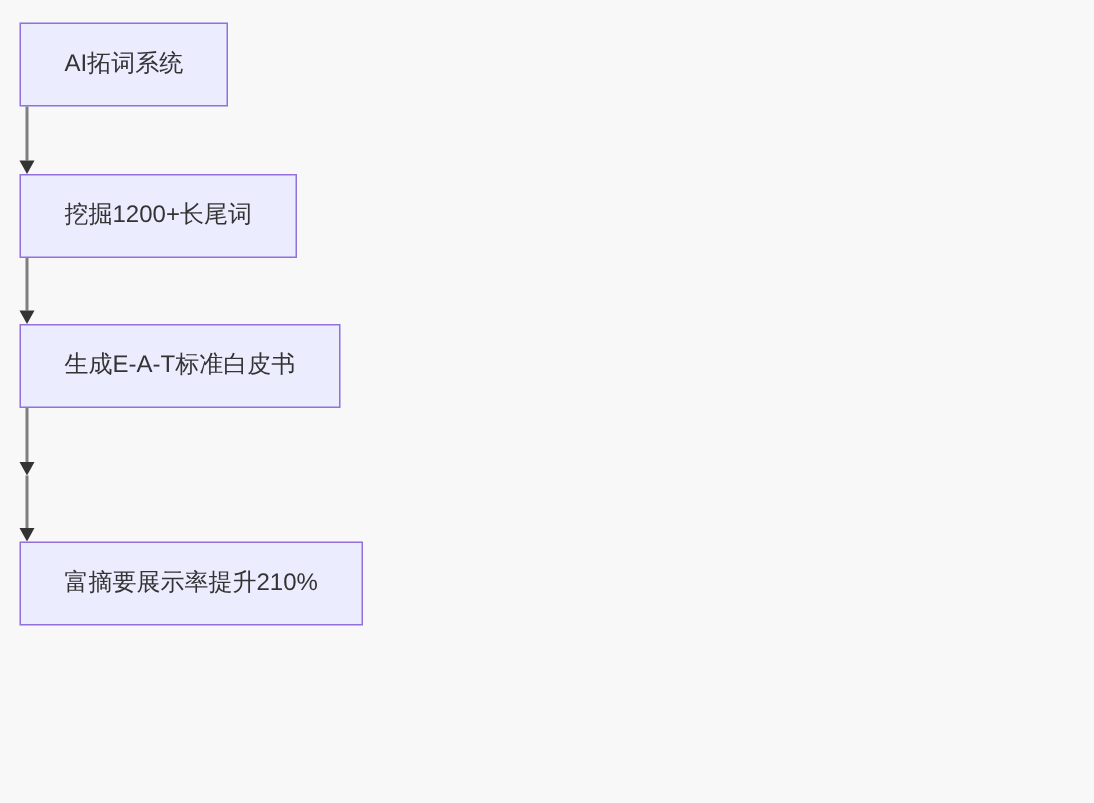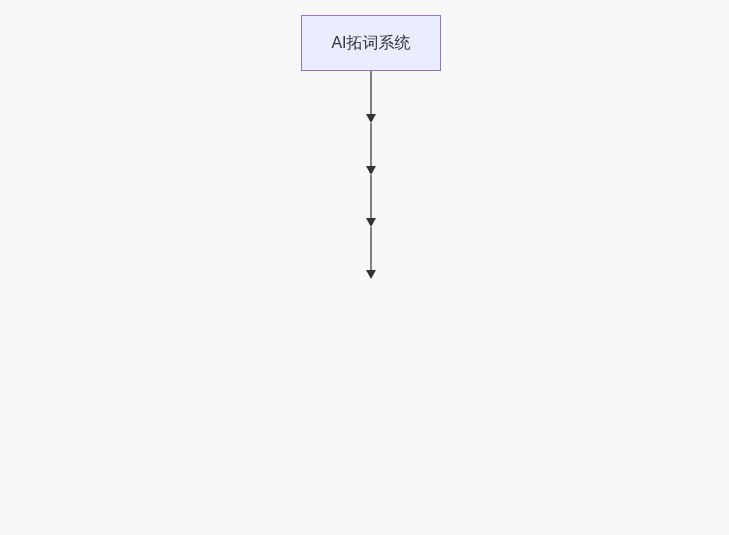--- a/index.html
+++ b/index.html
@@ -12,21 +12,21 @@
     overflow: hidden;
   }
   .canvas {
     width: 729px;
     height: 417px;
     box-sizing: border-box;
     padding-top: 15px;
     padding-left: 13px; 
     display: flex;
     flex-direction: column;
-    align-items: center;
+    align-items: flex-start;
   }
   .node {
     box-sizing: border-box;
     background: #ECECFF;
     border: 1px solid #9370DB;
     min-height: 56px;
     padding: 0 29px;
     display: flex;
     align-items: center;
     justify-content: center;
@@ -63,32 +63,41 @@
 
   <div class="node">
     <span>AI拓词系统</span>
   </div>
 
   <div class="edge">
     <span class="edge-line"></span>
     <span class="arrowhead"></span>
   </div>
 
+  <div class="node">
+    <span>挖掘1200+长尾词</span>
+  </div>
+
+  <div class="edge">
+    <span class="edge-line"></span>
+    <span class="arrowhead"></span>
+  </div>
+
+  <div class="node">
+    <span>生成E-A-T标准白皮书</span>
+  </div>
 
   <div class="edge">
     <span class="edge-line"></span>
     <span class="arrowhead"></span>
   </div>
 
 
   <div class="edge">
     <span class="edge-line"></span>
     <span class="arrowhead"></span>
   </div>
 
-
-  <div class="edge">
-    <span class="edge-line"></span>
-    <span class="arrowhead"></span>
+  <div class="node">
+    <span>富摘要展示率提升210%</span>
   </div>
-
 
 </div>
 
 </body></html>

